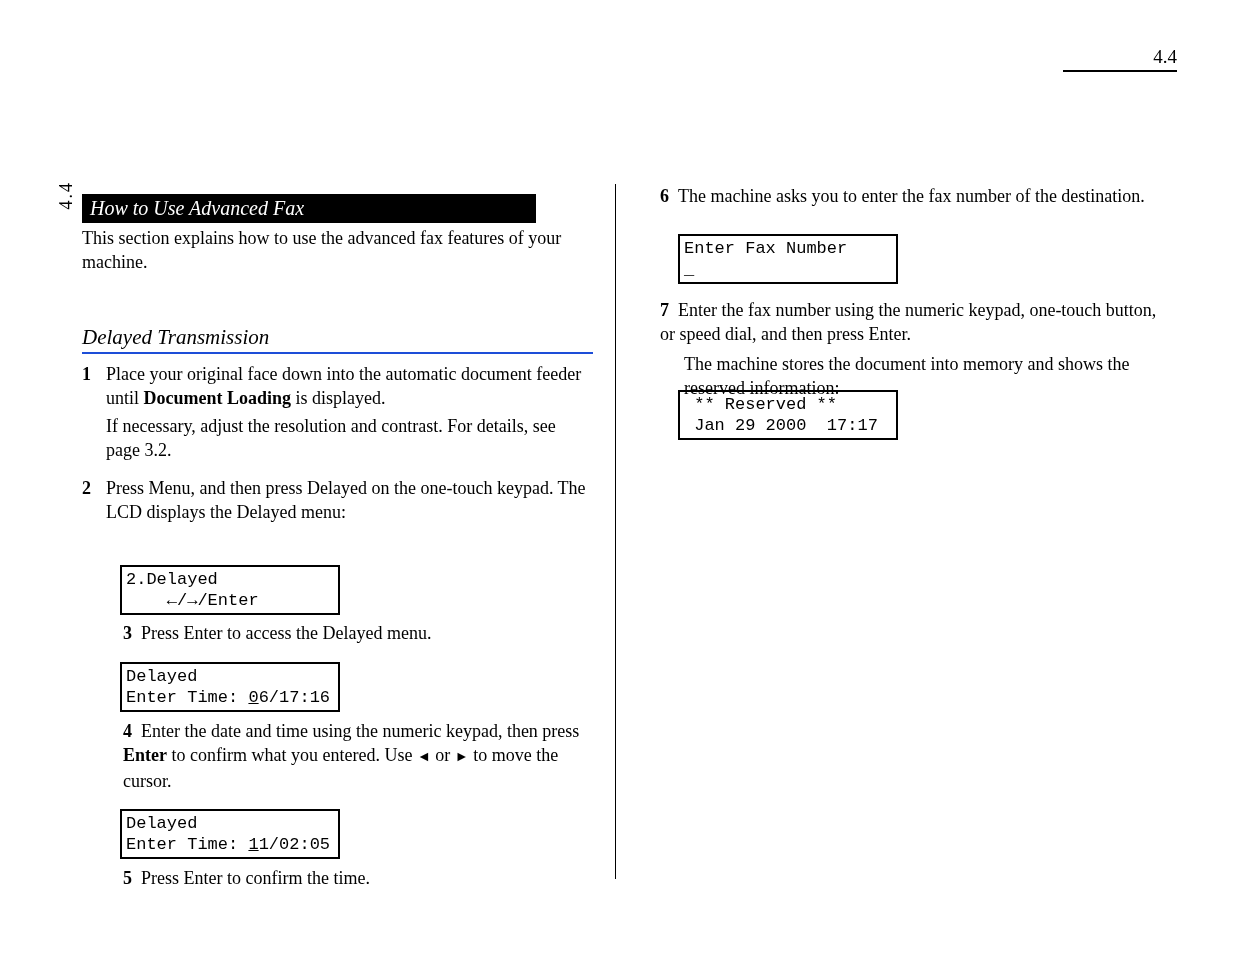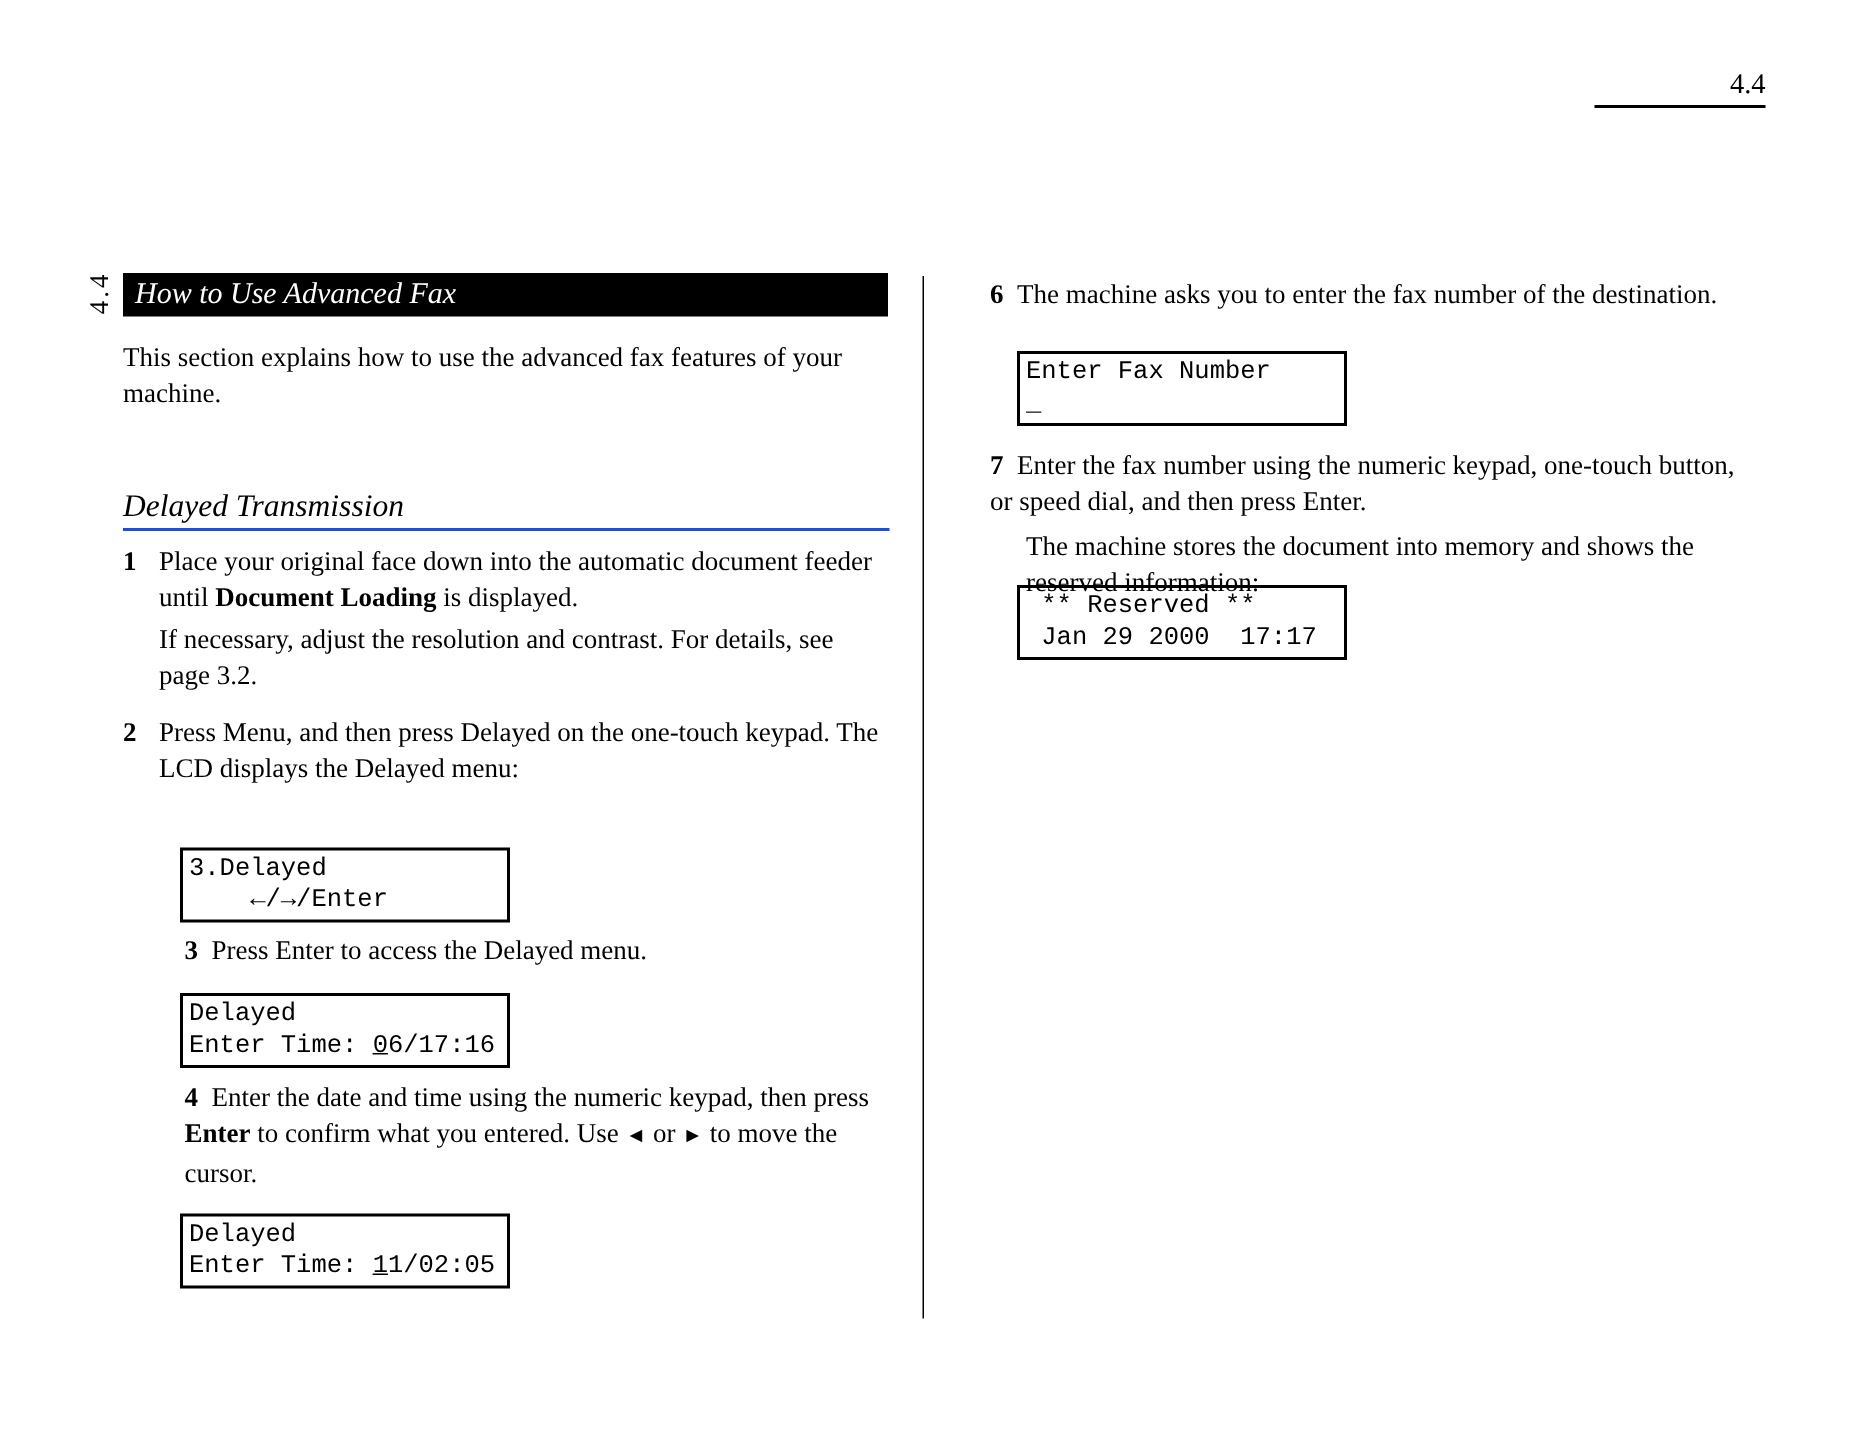--- a/index.html
+++ b/index.html
@@ -27,23 +27,23 @@
   .page-num {
     position: absolute;
     top: 46px;
     left: 1063px;
     width: 114px;
     text-align: right;
     font-size: 19px;
   }
   .header-bar {
     position: absolute;
-    top: 182px;
-    left: 82px;
-    width: 510px;
+    top: 194px;
+    left: 82px;
+    width: 454px;
     height: 29px;
     background: #000;
     color: #fff;
     font-size: 20px;
     font-style: italic;
     line-height: 29px;
     padding-left: 8px;
     box-sizing: border-box;
   }
   .chapter-num {
@@ -186,37 +186,40 @@
       </div>
     </div>
     <div class="sub-para" style="margin-bottom:14px;">If necessary, adjust the resolution and contrast. For details, see page 3.2.</div>
 
     <div class="step-line">
       <div class="step-num bold">2</div>
       <div class="step-text">Press Menu, and then press Delayed on the one-touch keypad. The LCD displays the Delayed menu:</div>
     </div>
   </div>
 
-  <div class="lcd lcd-left lcd1"><span>3.Delayed</span>
+  <div class="lcd lcd-left lcd1"><span>2.Delayed</span>
 <span>    ←/→/Enter</span></div>
 
   <div class="txt-block txt-a hint">
     <span class="bold">3</span>&nbsp;&nbsp;<span>Press Enter to access the Delayed menu.</span>
   </div>
 
   <div class="lcd lcd-left lcd2"><span>Delayed</span>
 <span>Enter Time: </span><span class="cursor-underline">0</span><span>6/17:16</span></div>
 
   <div class="txt-block txt-b hint">
     <span class="bold">4</span>&nbsp;&nbsp;<span>Enter the date and time using the numeric keypad, then press </span><span class="bold">Enter</span><span> to confirm what you entered. Use </span><span class="tri-left">◄</span><span> or </span><span class="tri-right">►</span><span> to move the cursor.</span>
   </div>
 
   <div class="lcd lcd-left lcd3"><span>Delayed</span>
 <span>Enter Time: </span><span class="cursor-underline">1</span><span>1/02:05</span></div>
 
+  <div class="txt-block txt-c hint">
+    <span class="bold">5</span>&nbsp;&nbsp;<span>Press Enter to confirm the time.</span>
+  </div>
 
   <div class="col2"></div>
 
   <div class="right-block r1">
     <span class="bold">6</span>&nbsp;&nbsp;<span>The machine asks you to enter the fax number of the destination.</span>
   </div>
 
   <div class="lcd-right lcdr1"><span>Enter Fax Number</span>
 <span>_</span></div>
 

